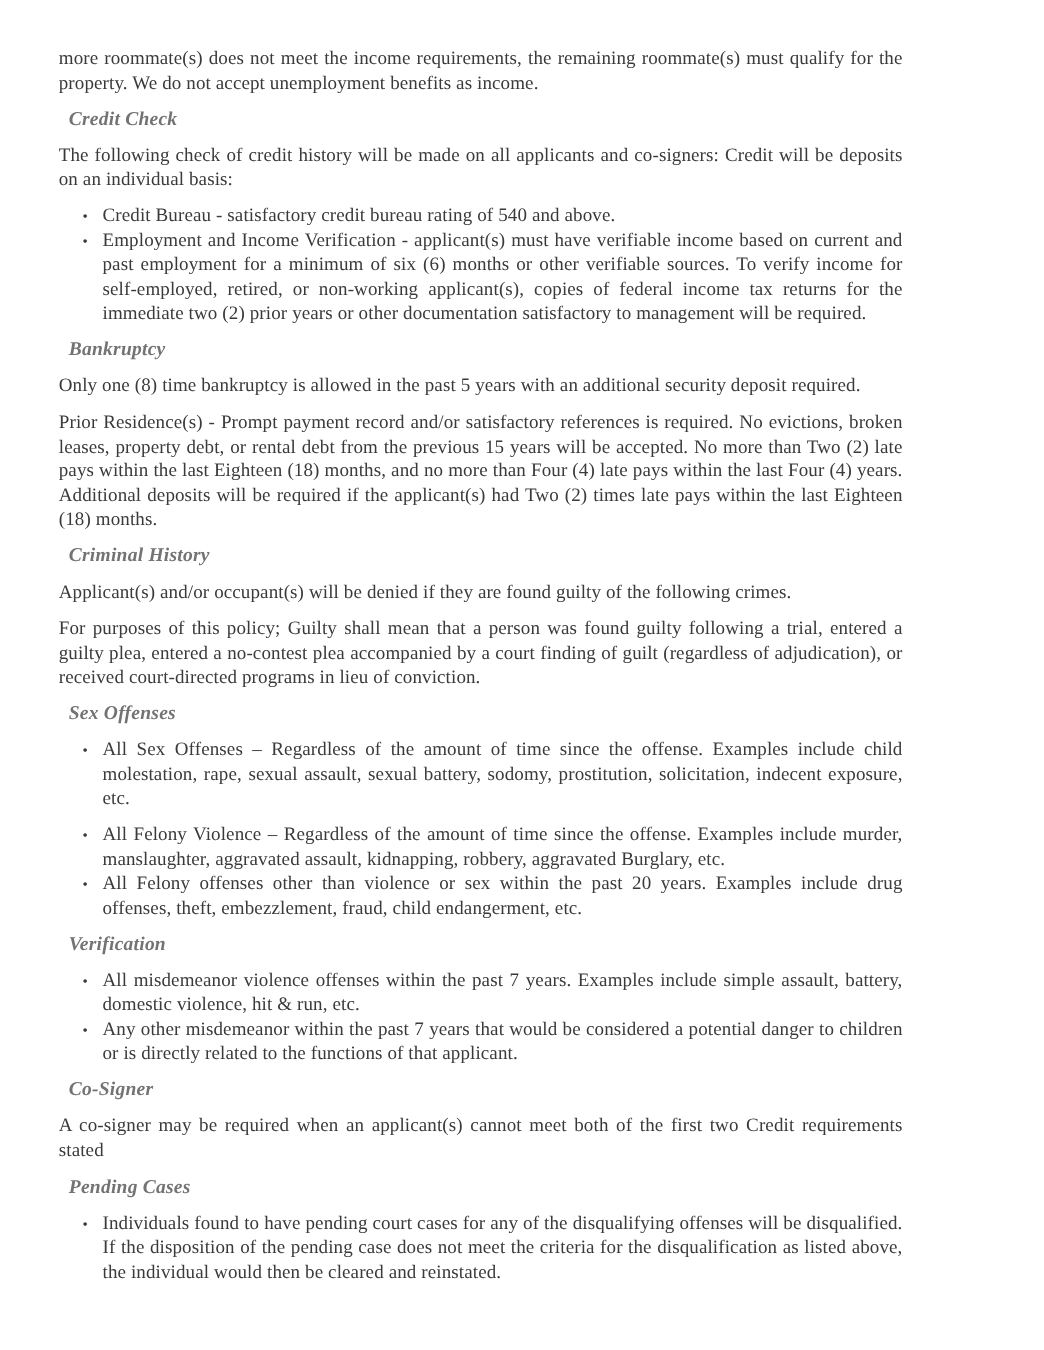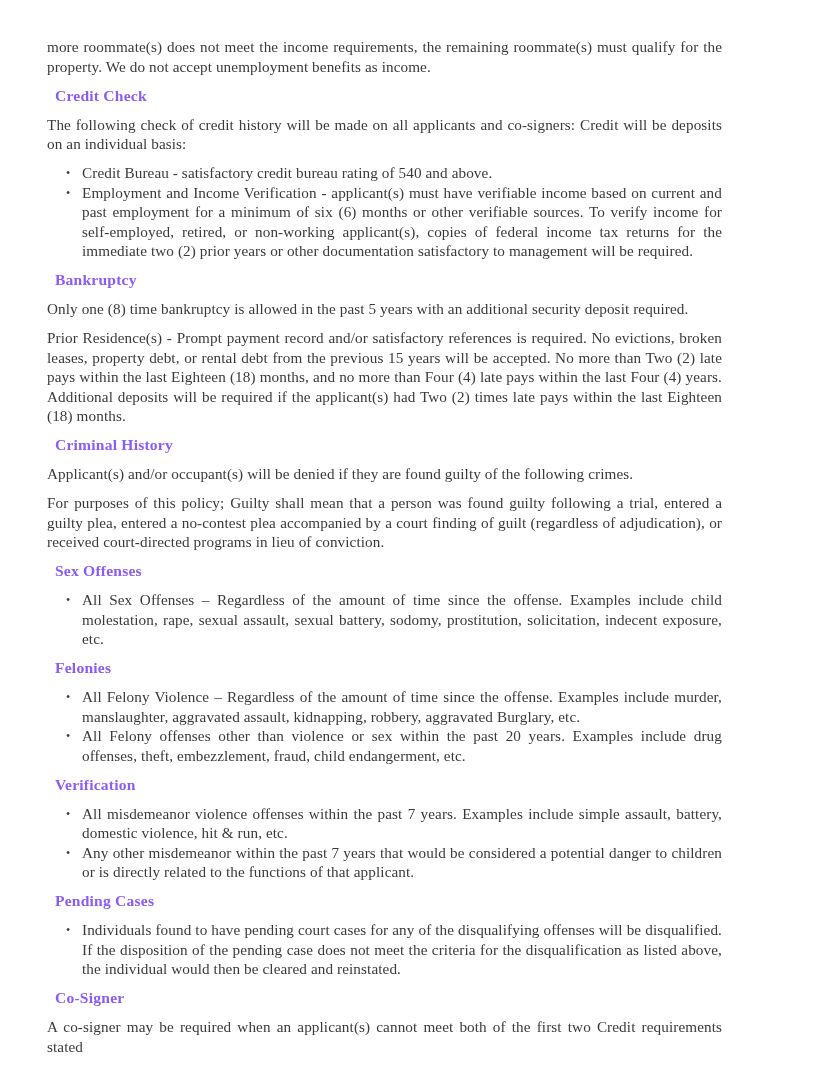--- a/index.html
+++ b/index.html
@@ -21,22 +21,23 @@
   p {
     margin: 0 0 9.5px 0;
     text-align: justify;
   }
   h3 {
     margin: 0 0 9.5px 0;
     padding-left: 8px;
     font-size: 15.6px;
     line-height: 19.5px;
     font-weight: bold;
-    color: #8b5cf6;
+    color: #737373;
     letter-spacing: 0.2px;
+    font-style: italic;
   }
   ul {
     margin: 0 0 9.5px 0;
     padding: 0 0 0 35px;
     list-style: none;
   }
   li {
     position: relative;
     text-align: justify;
   }
@@ -85,40 +86,39 @@
   </div>
 
   <div>
     <h3>Sex Offenses</h3>
     <ul>
       <li>All Sex Offenses – Regardless of the amount of time since the offense. Examples include child molestation, rape, sexual assault, sexual battery, sodomy, prostitution, solicitation, indecent exposure, etc.</li>
     </ul>
   </div>
 
   <div>
-    <h3>Felonies</h3>
     <ul>
       <li>All Felony Violence – Regardless of the amount of time since the offense. Examples include murder, manslaughter, aggravated assault, kidnapping, robbery, aggravated Burglary, etc.</li>
       <li>All Felony offenses other than violence or sex within the past 20 years. Examples include drug offenses, theft, embezzlement, fraud, child endangerment, etc.</li>
     </ul>
   </div>
 
   <div>
     <h3>Verification</h3>
     <ul>
       <li>All misdemeanor violence offenses within the past 7 years. Examples include simple assault, battery, domestic violence, hit &amp; run, etc.</li>
       <li>Any other misdemeanor within the past 7 years that would be considered a potential danger to children or is directly related to the functions of that applicant.</li>
     </ul>
   </div>
 
   <div>
+    <h3>Co-Signer</h3>
+    <p class="force-just">A co-signer may be required when an applicant(s) cannot meet both of the first two Credit requirements stated</p>
+  </div>
+
+  <div>
     <h3>Pending Cases</h3>
     <ul>
       <li>Individuals found to have pending court cases for any of the disqualifying offenses will be disqualified. If the disposition of the pending case does not meet the criteria for the disqualification as listed above, the individual would then be cleared and reinstated.</li>
     </ul>
   </div>
 
-  <div>
-    <h3>Co-Signer</h3>
-    <p class="force-just">A co-signer may be required when an applicant(s) cannot meet both of the first two Credit requirements stated</p>
-  </div>
-
 </div>
 
 </body></html>

